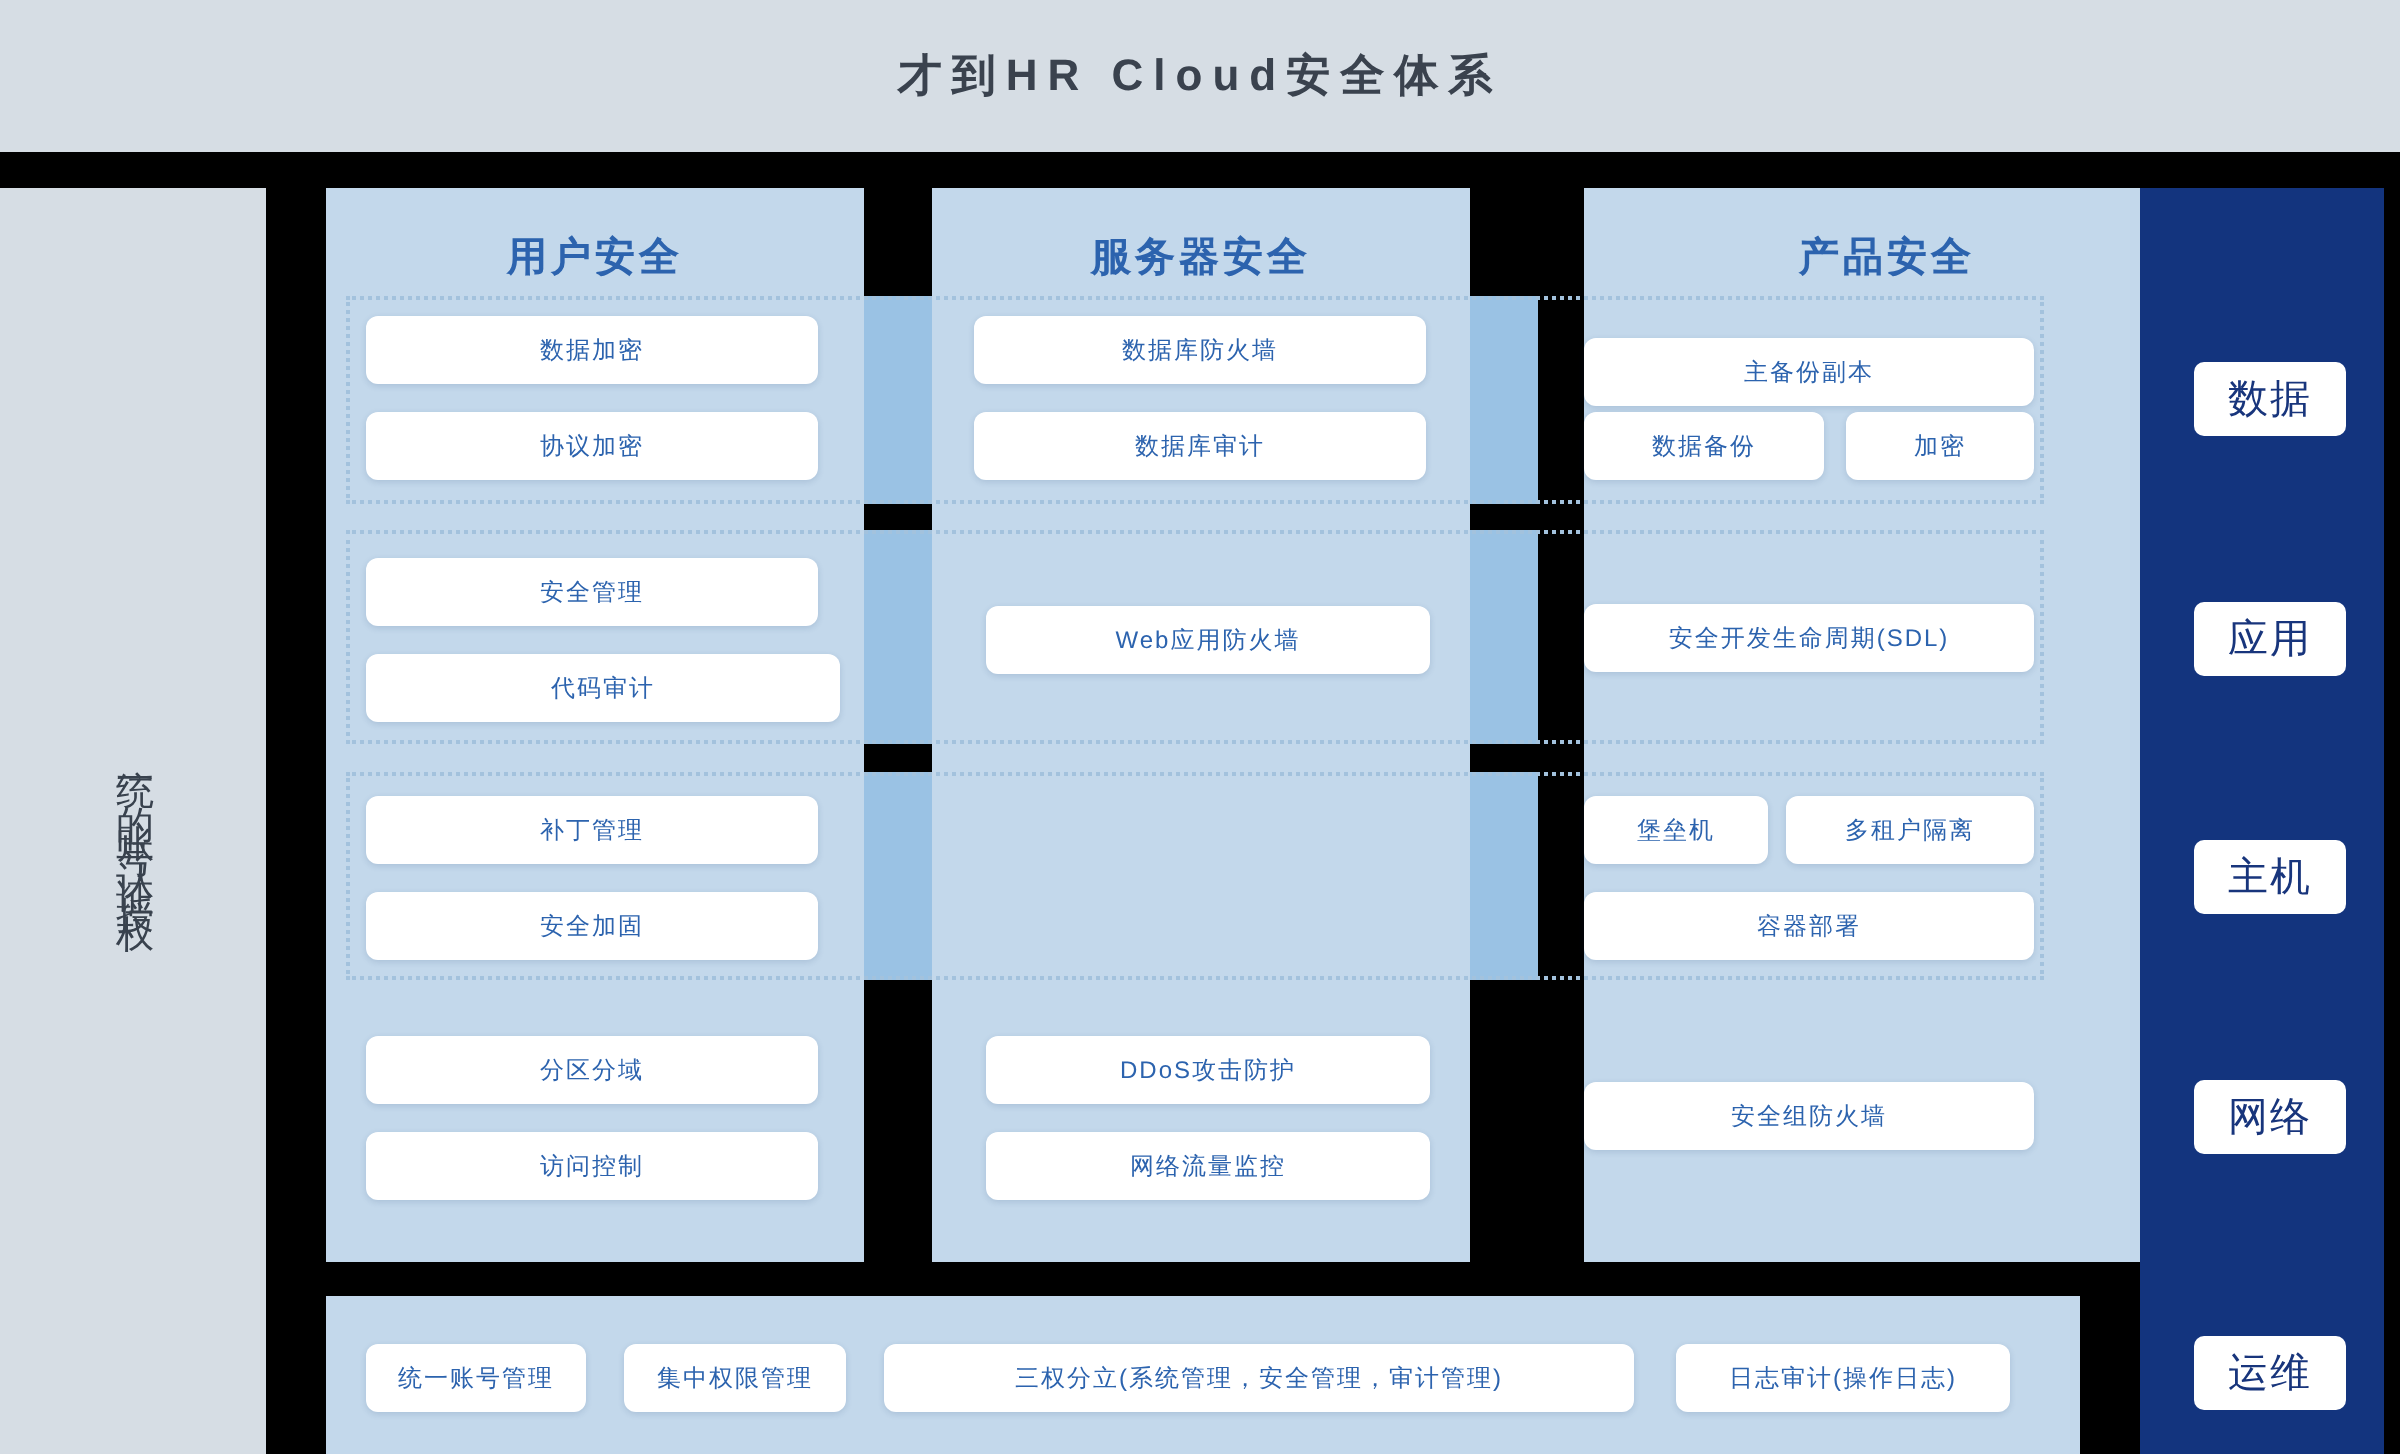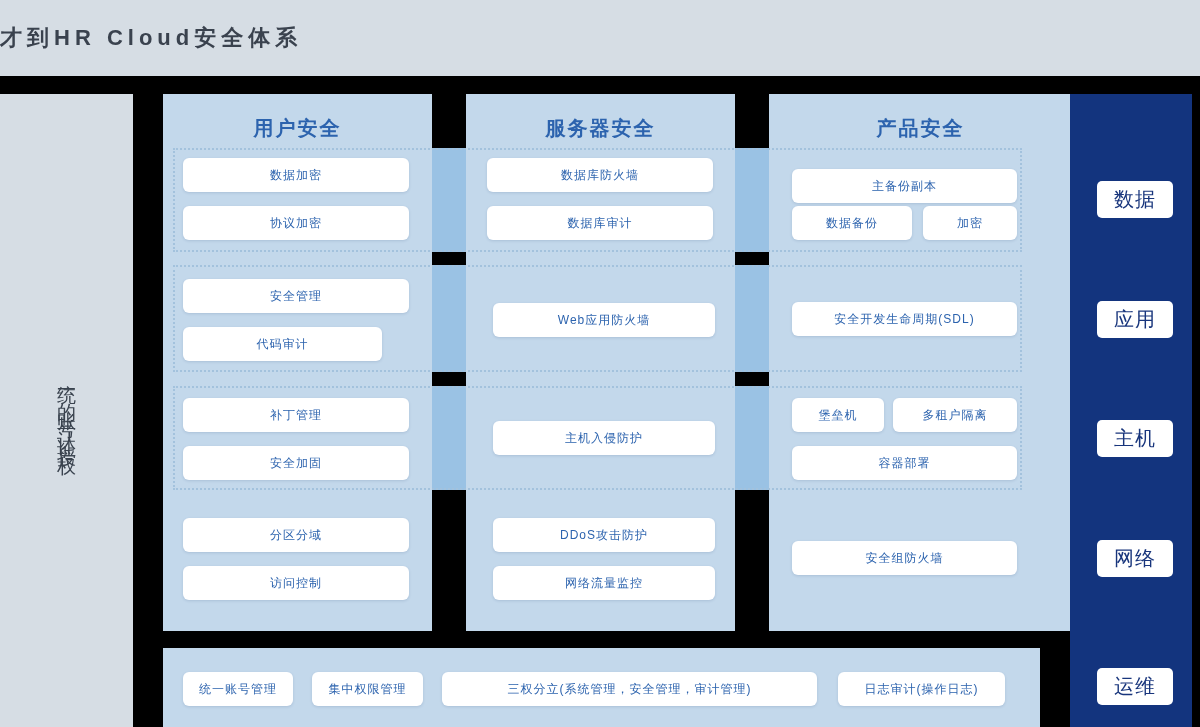--- a/index.html
+++ b/index.html
@@ -5,36 +5,36 @@
   html,body{margin:0;padding:0;}
   body{
     width:1200px;height:727px;overflow:hidden;background:#000;
     font-family:"Liberation Sans","DejaVu Sans",sans-serif;
     -webkit-font-smoothing:antialiased;
   }
   .page{position:relative;width:1200px;height:727px;background:#000;}
 
   
   .topbar{position:absolute;left:0;top:0;width:1200px;height:76px;background:#d6dde4;
-          display:flex;align-items:center;}
+          display:flex;align-items:center;justify-content:center;}
   .topbar-title{color:#3a424e;font-size:22px;font-weight:600;letter-spacing:5px;}
 
   
   .left-rail{position:absolute;left:0;top:94px;width:133px;height:633px;background:#d6dde4;
              display:flex;align-items:center;justify-content:center;}
   .vtext{writing-mode:vertical-lr;text-orientation:upright;color:#39424e;font-size:19px;
          letter-spacing:9px;font-weight:500;}
 
   
   .panel{position:absolute;top:94px;height:537px;background:#c3d8eb;}
   .panel .panel-title{margin:0;padding-top:21px;text-align:center;color:#2c63ae;
                       font-size:20px;font-weight:700;letter-spacing:2px;}
   .col1{left:163px;width:269px;}
   .col2{left:466px;width:269px;}
-  .col3{left:769px;width:303px;}
+  .col3{left:792px;width:303px;}
 
   
   .connector{position:absolute;width:34px;background:#9ac2e4;}
   .cgap1{left:432px;} .cgap2{left:735px;}
   .crow1{top:148px;height:104px;} .crow2{top:265px;height:107px;} .crow3{top:386px;height:104px;}
 
   
   .group-row{position:absolute;left:173px;width:849px;border:2px dotted #a3c2dd;
              box-sizing:border-box;background:transparent;z-index:3;}
   .grow1{top:148px;height:104px;} .grow2{top:265px;height:107px;} .grow3{top:386px;height:104px;}
@@ -83,30 +83,29 @@
   <div class="connector cgap2 crow2"></div>
   <div class="connector cgap2 crow3"></div>
 
   <div class="group-row grow1"></div>
   <div class="group-row grow2"></div>
   <div class="group-row grow3"></div>
 
   <div class="chip" style="left:183px;top:158px;width:226px;">数据加密</div>
   <div class="chip" style="left:183px;top:206px;width:226px;">协议加密</div>
   <div class="chip" style="left:183px;top:279px;width:226px;">安全管理</div>
-  <div class="chip" style="left:183px;top:327px;width:199px;">代码审计</div>
+  <div class="chip" style="left:183px;top:327px;width:237px;">代码审计</div>
   <div class="chip" style="left:183px;top:398px;width:226px;">补丁管理</div>
   <div class="chip" style="left:183px;top:446px;width:226px;">安全加固</div>
   <div class="chip" style="left:183px;top:518px;width:226px;">分区分域</div>
   <div class="chip" style="left:183px;top:566px;width:226px;">访问控制</div>
 
   <div class="chip" style="left:487px;top:158px;width:226px;text-align:right;">数据库防火墙</div>
   <div class="chip" style="left:487px;top:206px;width:226px;">数据库审计</div>
   <div class="chip" style="left:493px;top:303px;width:222px;">Web应用防火墙</div>
-  <div class="chip" style="left:493px;top:421px;width:222px;">主机入侵防护</div>
   <div class="chip" style="left:493px;top:518px;width:222px;">DDoS攻击防护</div>
   <div class="chip" style="left:493px;top:566px;width:222px;">网络流量监控</div>
 
   <div class="chip" style="left:792px;top:158px;width:225px;margin-top:11px;">主备份副本</div>
   <div class="chip" style="left:792px;top:206px;width:120px;">数据备份</div>
   <div class="chip" style="left:923px;top:206px;width:94px;">加密</div>
   <div class="chip" style="left:792px;top:302px;width:225px;">安全开发生命周期(SDL)</div>
   <div class="chip" style="left:792px;top:398px;width:92px;">堡垒机</div>
   <div class="chip" style="left:893px;top:398px;width:124px;">多租户隔离</div>
   <div class="chip" style="left:792px;top:446px;width:225px;">容器部署</div>

